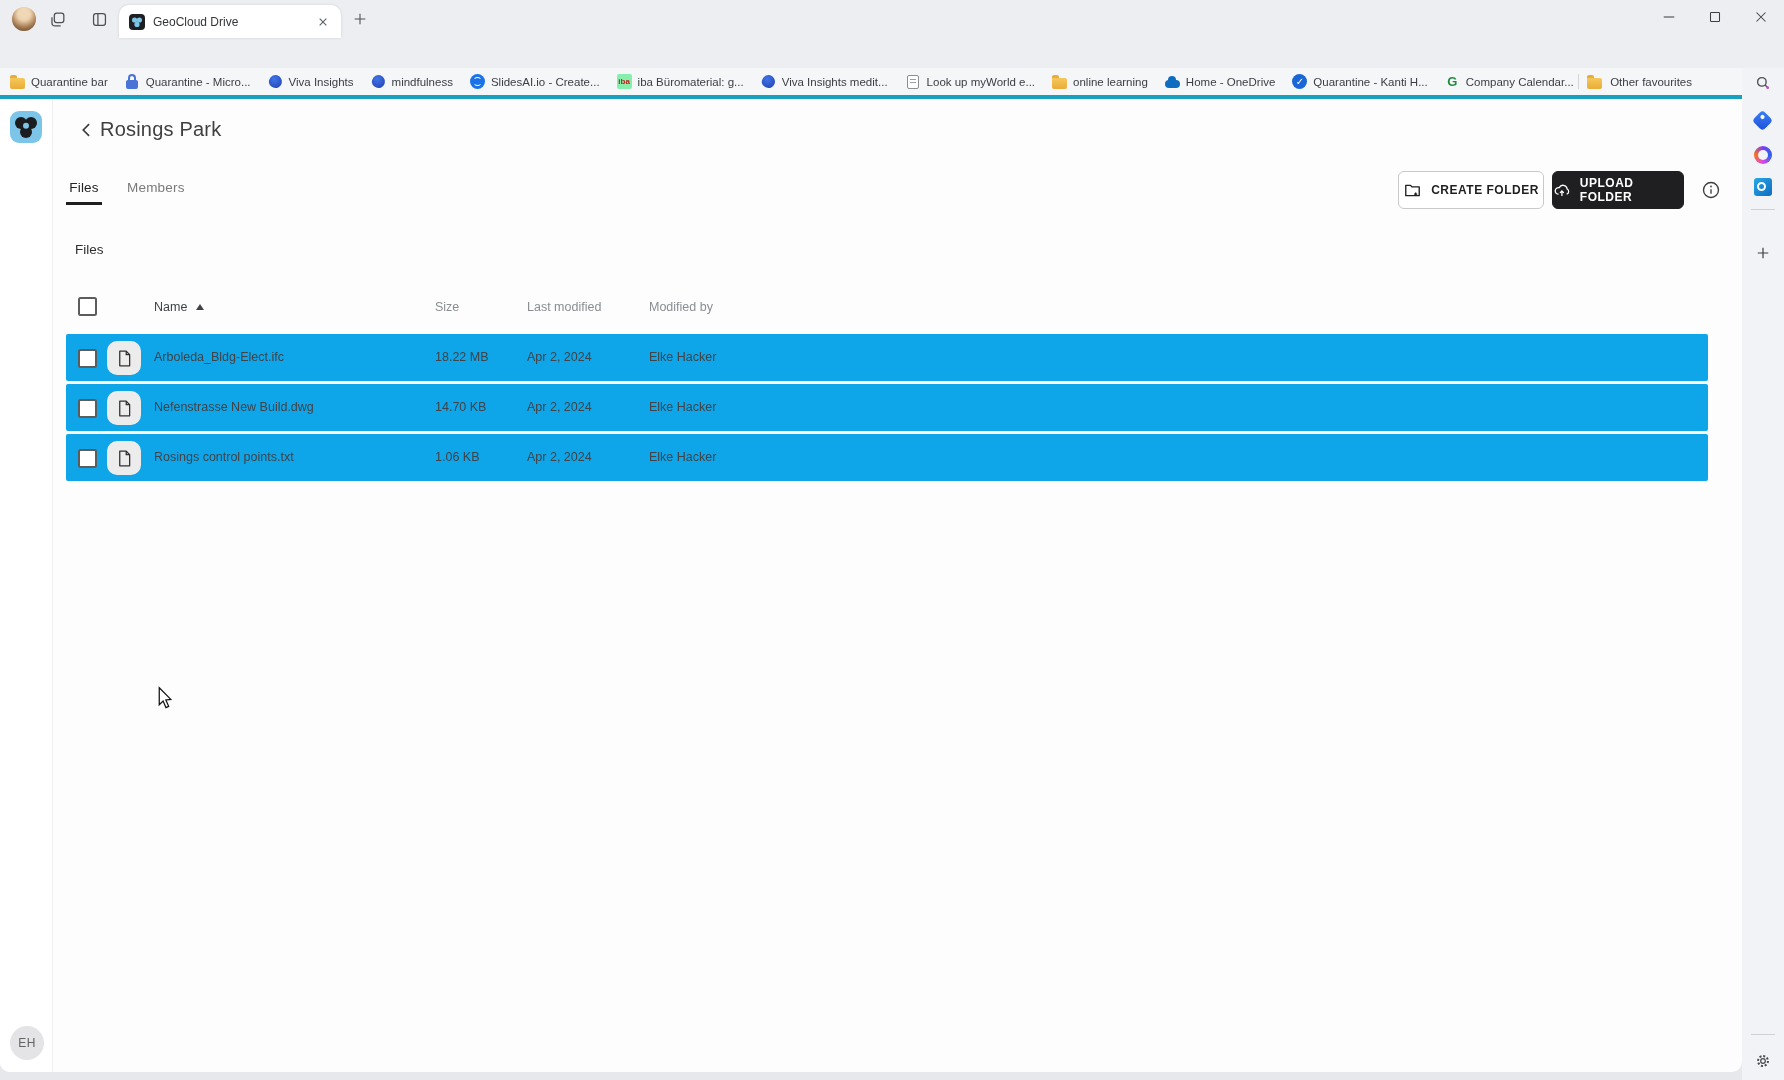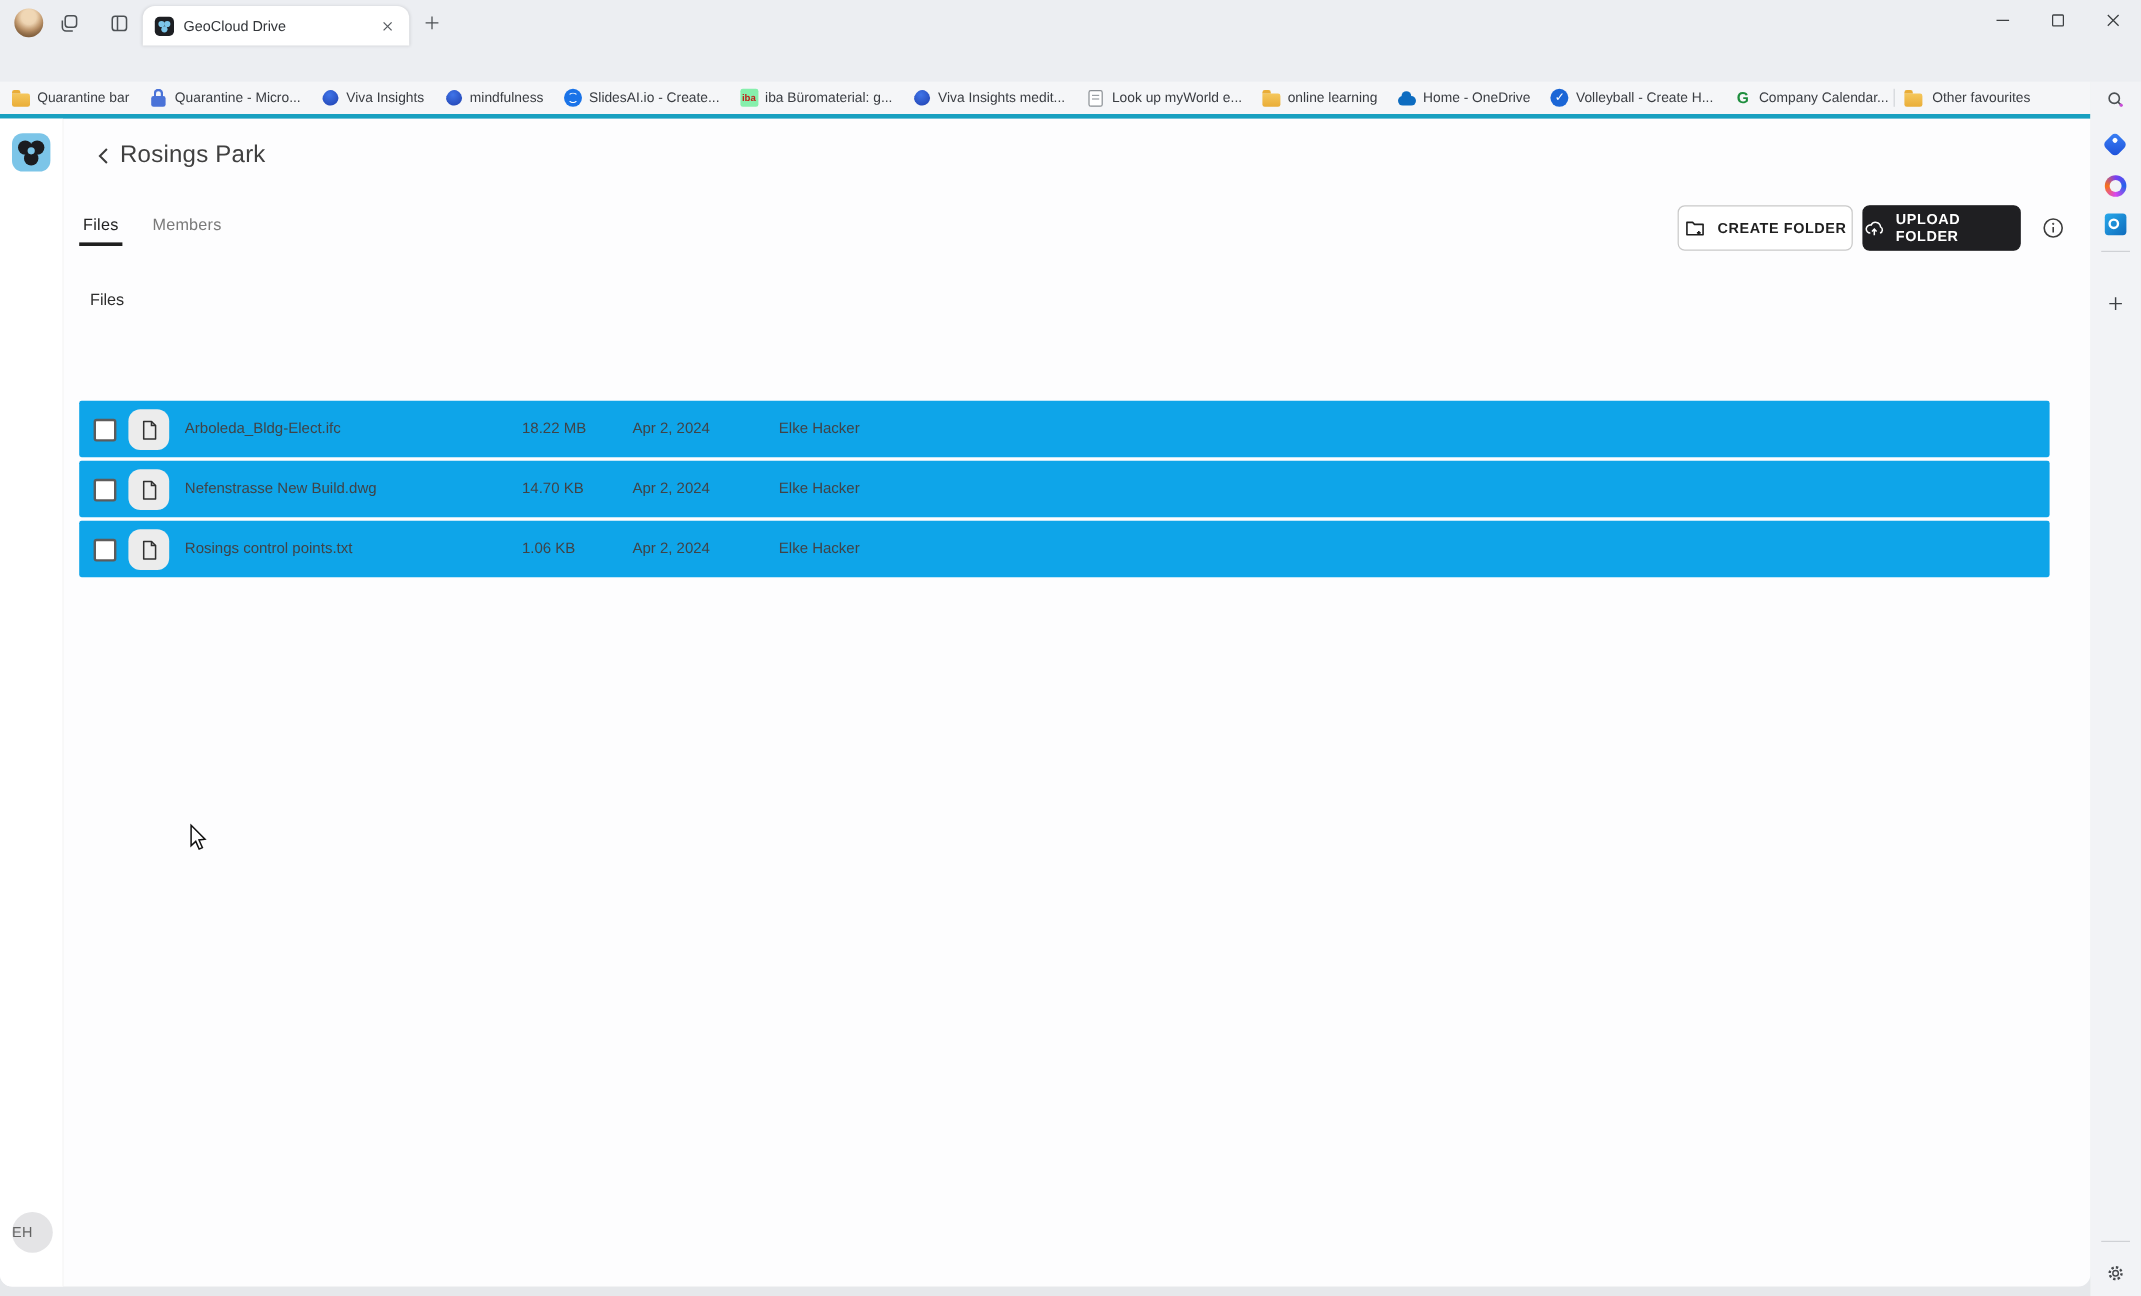--- a/index.html
+++ b/index.html
@@ -78,22 +78,22 @@
   .outlook::after{content:"";position:absolute;left:3px;top:4px;width:9px;height:9px;border:2.5px solid #fff;border-radius:50%;box-sizing:border-box}
   .tagic{background:linear-gradient(135deg,#3b82f6,#1d4ed8);border-radius:4px;transform:rotate(45deg);margin:1px;width:15px;height:15px}
   .tagic::after{content:"";position:absolute;left:3px;top:3px;width:3.5px;height:3.5px;background:#fff;border-radius:50%}
 
   
   #page{position:absolute;left:0;top:95px;width:1742px;height:977px;background:#fdfdfe;
     border-top:4px solid #18a0c0;box-sizing:border-box;border-radius:0 0 10px 10px}
   #appsidebar{position:absolute;left:0;top:0;width:52px;height:100%;background:#fff;
     border-right:1px solid #efefef;border-radius:0 0 0 10px}
   #applogo{position:absolute;left:10px;top:12px;width:32px;height:32px;border-radius:9px;background:#7cc5e8}
-  #user-avatar{position:absolute;left:10px;bottom:28px;width:34px;height:34px;border-radius:50%;
-    background:#e4e4e6;display:flex;align-items:center;justify-content:flex-start;
+  #user-avatar{position:absolute;left:10px;bottom:12px;width:34px;height:34px;border-radius:50%;
+    background:#e4e4e6;display:flex;align-items:center;justify-content:center;
     font-size:12px;color:#636363;letter-spacing:.3px}
 
   .back-btn{position:absolute;left:74px;top:18px;width:26px;height:26px;color:#3c3c3c;display:flex;align-items:center;justify-content:center}
   #page-title{position:absolute;left:100px;top:19px;font-size:20px;color:#404040;letter-spacing:.2px}
 
   .ptab{position:absolute;top:81px;font-size:13.5px;letter-spacing:.2px}
   #tab-files{left:66px;width:36px;text-align:center;color:#232323}
   #tab-members{left:127px;width:56px;text-align:center;color:#7a7a7a}
   #tab-underline{position:absolute;left:66px;top:103px;width:36px;height:2.5px;background:#1f1f1f}
 
@@ -320,21 +320,21 @@
     <span class="flabel">online learning</span>
   </span>
 
   <span class="fav">
     <span class="fic fic-cloud"></span>
     <span class="flabel">Home - OneDrive</span>
   </span>
 
   <span class="fav">
     <span class="fic fic-check"></span>
-    <span class="flabel">Volleyball - Create H...</span>
+    <span class="flabel">Quarantine - Kanti H...</span>
   </span>
 
   <span class="fav">
     <span class="fic fic-g">
           <span class="glyph">G</span>
         </span>
     <span class="flabel">Company Calendar...</span>
   </span>
 <div id="fav-right">
       <span class="vdiv ni"></span>
@@ -416,20 +416,30 @@
   <div id="info-btn">
     <svg viewBox="0 0 24 24" fill="none" stroke="currentColor" stroke-width="1.6">
         <circle cx="12" cy="12" r="9"></circle>
         <line x1="12" y1="11" x2="12" y2="16.5"></line>
         <circle cx="12" cy="7.8" r="0.4" fill="currentColor" stroke-width="1.4"></circle>
       </svg>
   </div>
 
   <div id="section-title">Files</div>
 
+  <div id="thead">
+    <span class="cb"></span>
+    <span class="hcell hname">
+      <span>Name</span>
+      <span class="sortup"></span>
+    </span>
+    <span class="hcell hsize">Size</span>
+    <span class="hcell hdate">Last modified</span>
+    <span class="hcell hby">Modified by</span>
+  </div>
 
   <div id="rows">
   <div class="trow">
     <span class="cb"></span>
     <span class="chip">
       <svg width="19" height="19" viewBox="0 0 24 24" fill="none" stroke="#303030" stroke-width="1.6">
             <path d="M6 2.8h8.2l4.3 4.3v14.1H6z" stroke-linejoin="round"></path>
             <path d="M14.2 2.8v4.3h4.3"></path>
           </svg>
     </span>

